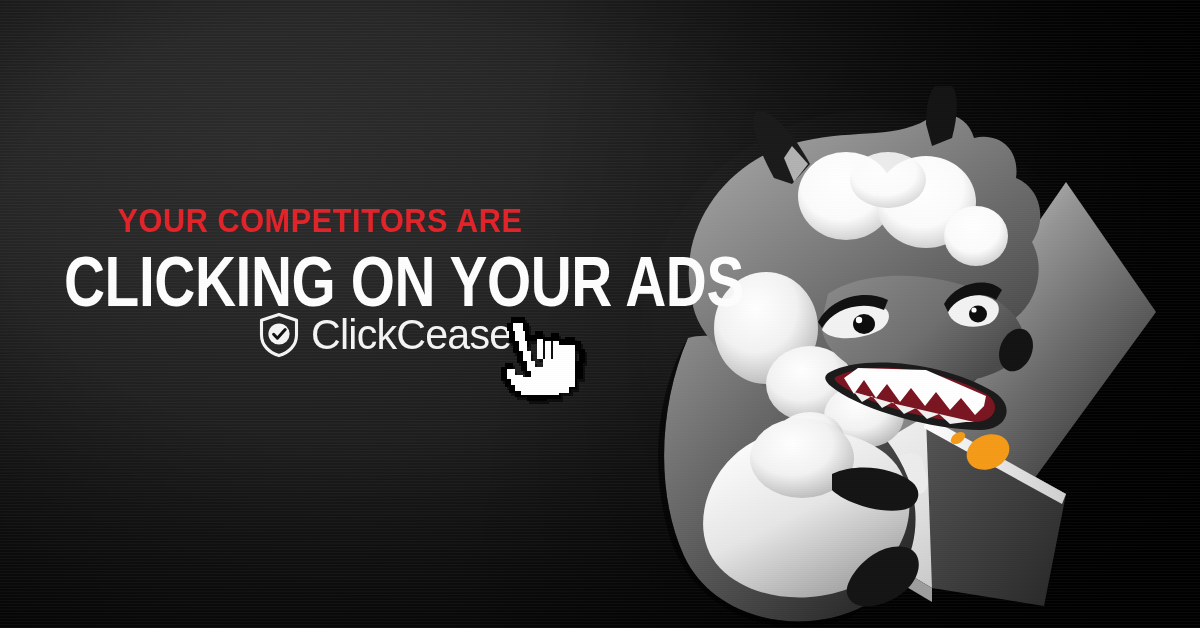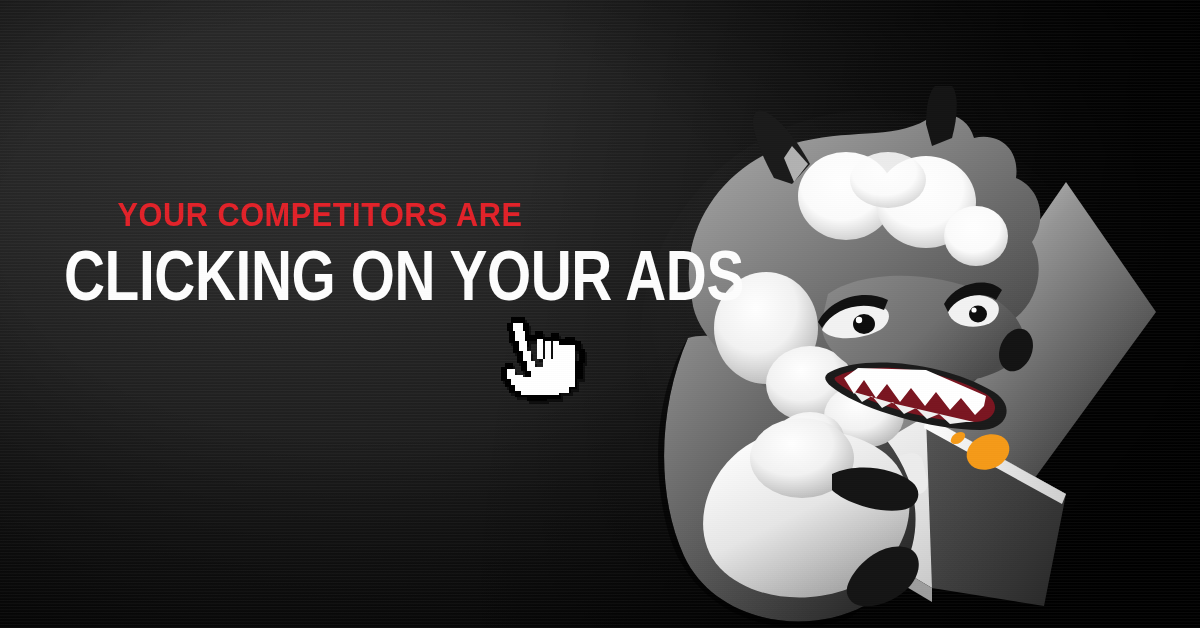--- a/index.html
+++ b/index.html
@@ -14,21 +14,21 @@
   .bg-base{position:absolute;inset:0;
     background:radial-gradient(ellipse 95% 110% at 22% 24%, #2b2b2b 0%, #262626 22%, #1c1c1c 45%, #111111 66%, #070707 82%, #020202 100%);}
   .bg-vignette{position:absolute;inset:0;
     background:radial-gradient(ellipse 78% 88% at 30% 36%, rgba(0,0,0,0) 38%, rgba(0,0,0,.45) 72%, rgba(0,0,0,.88) 100%);}
   .bg-scan{position:absolute;inset:0;pointer-events:none;
     background:repeating-linear-gradient(to bottom, rgba(255,255,255,.030) 0px, rgba(255,255,255,.030) 1px, rgba(0,0,0,0) 1px, rgba(0,0,0,0) 3px);}
   .bg-rightdark{position:absolute;inset:0;
     background:linear-gradient(100deg, rgba(0,0,0,0) 42%, rgba(0,0,0,.35) 72%, rgba(0,0,0,.72) 100%);}
 
   
-  .copy{position:absolute;left:0;top:198px;width:640px;}
+  .copy{position:absolute;left:0;top:204px;width:640px;}
   .eyebrow{
     font-family:"Liberation Sans Narrow","Liberation Sans",sans-serif;
     font-weight:bold;font-size:33px;letter-spacing:.6px;line-height:1;
     color:#e22229;text-align:center;white-space:nowrap;
     transform:scaleX(.93);transform-origin:center;
   }
   .headline{
     font-family:"Liberation Sans Narrow","Liberation Sans",sans-serif;
     font-weight:bold;font-size:71px;letter-spacing:-0.5px;line-height:1;
     color:#fdfdfd;text-align:center;white-space:nowrap;margin-top:9px;
@@ -204,20 +204,31 @@
 
       <path d="M92 252 C64 316 58 404 88 470 C118 534 206 552 268 520 L254 532 C170 560 96 520 74 452 C52 380 62 300 92 252 Z" fill="#000000" opacity=".55"></path>
     </svg>
   </div>
 
   <div class="copy">
     <div class="eyebrow">YOUR COMPETITORS ARE</div>
     <div class="headline">CLICKING ON YOUR ADS</div>
   </div>
 
+  <div class="logo-row">
+    <span class="logo-mark">
+      <svg viewBox="0 0 42 46" xmlns="http://www.w3.org/2000/svg">
+        <path d="M21 2.5 L38.5 8.2 V23 C38.5 33.6 30.8 40.6 21 43.6
+                 C11.2 40.6 3.5 33.6 3.5 23 V8.2 Z" fill="none" stroke="#f4f4f4" stroke-width="3.1" stroke-linejoin="round"></path>
+        <circle cx="21" cy="22" r="10.6" fill="#f4f4f4"></circle>
+        <path d="M15.6 22.3 L19.4 26.2 L27.2 17.6" fill="none" stroke="#111111" stroke-width="3" stroke-linecap="round" stroke-linejoin="round"></path>
+      </svg>
+    </span>
+    <span class="logo-word">ClickCease</span>
+  </div>
 
   <div class="cursor">
     <svg viewBox="0 0 48 49" shape-rendering="crispEdges" xmlns="http://www.w3.org/2000/svg">
 
       <g fill="#000000">
         <rect x="7" y="5" width="7" height="3"></rect>
         <rect x="5" y="8" width="3" height="4"></rect>
         <rect x="13" y="8" width="3" height="12"></rect>
         <rect x="6" y="12" width="3" height="6"></rect>
         <rect x="8" y="17" width="3" height="6"></rect>

